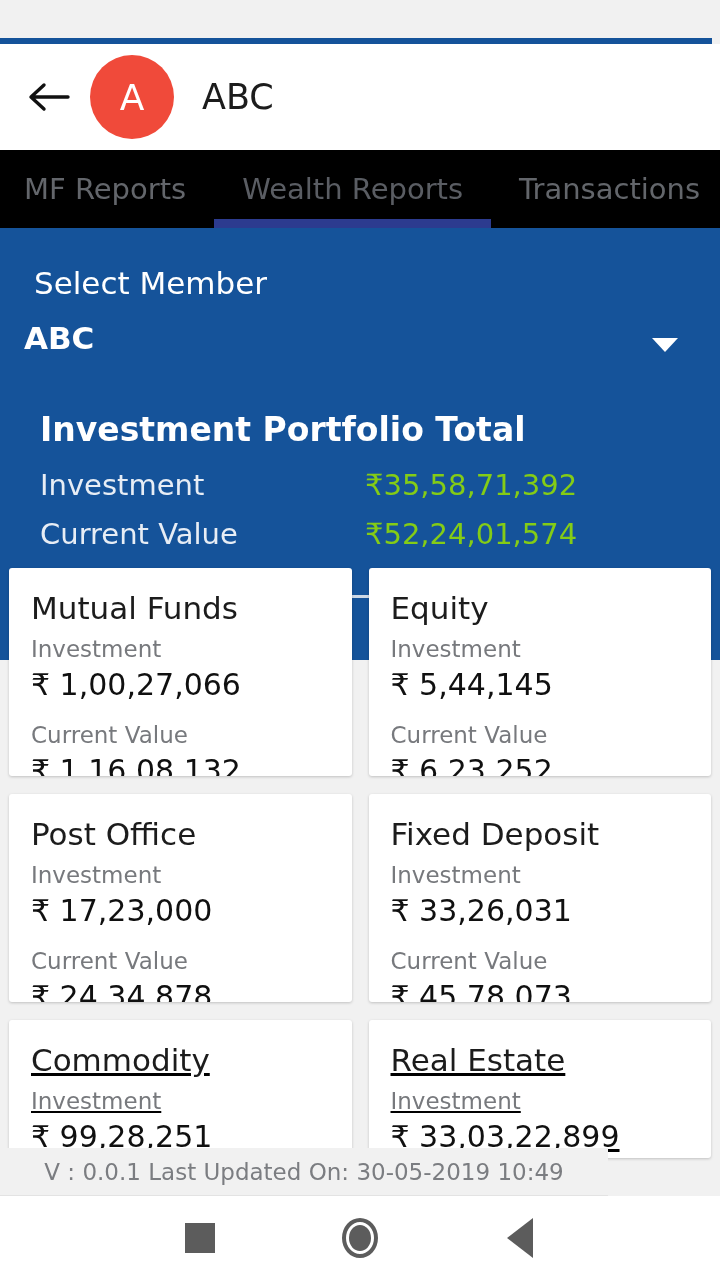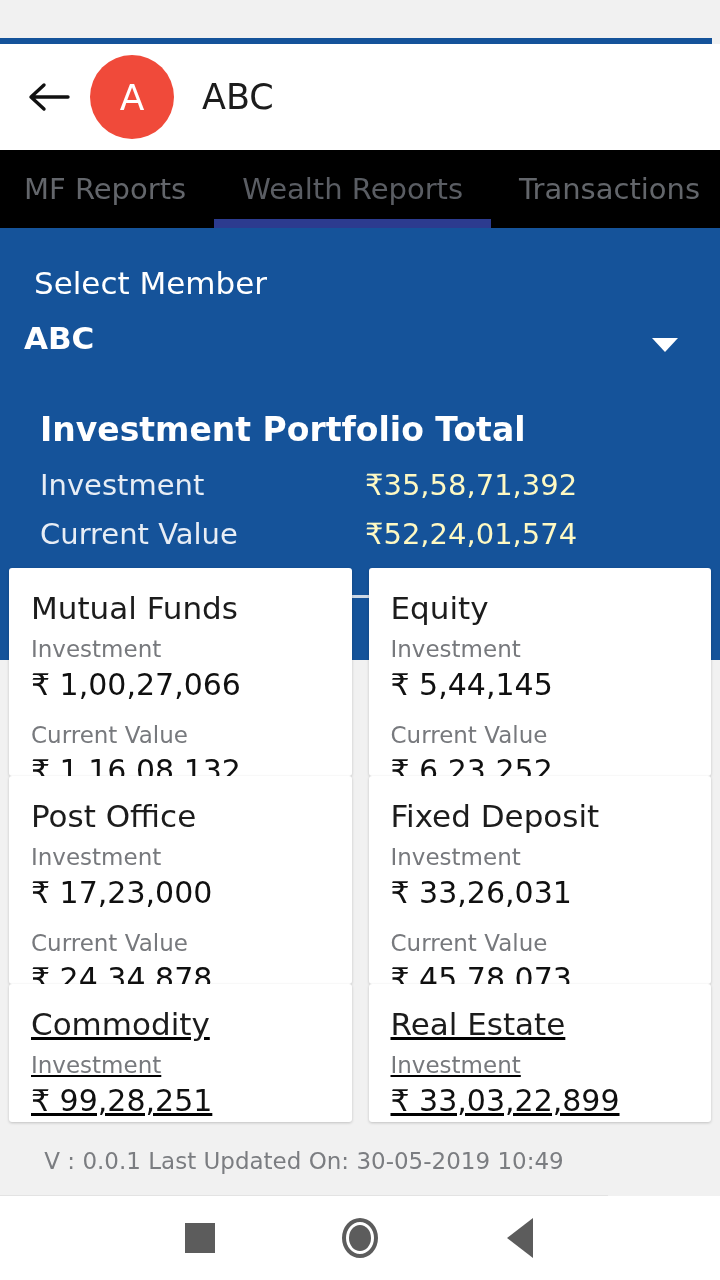--- a/index.html
+++ b/index.html
@@ -85,43 +85,43 @@
   }
   .hero-title {
     position:absolute; top:182px; left:40px; font-size:33px; font-weight:700; color:#ffffff;
   }
   .hero-row {
     position:absolute; left:40px; width:640px; display:flex; font-size:29px; color:#e7edf5;
   }
   .hero-row.r1 { top:240px; }
   .hero-row.r2 { top:289px; }
   .hero-row .k { width:325px; font-weight:400; }
-  .hero-row .v { font-weight:400; color:#fef9c3; }
+  .hero-row .v { font-weight:400; color:#84cc16; }
 
   
   .grid {
     position:absolute; top:568px; left:0; width:720px; height:580px;
   }
-  .card-row { display:flex; gap:17px; padding:0 9px; }
+  .card-row { display:flex; gap:17px; padding:0 9px; margin-bottom:18px; }
   .card {
     flex:1 1 0; background:#ffffff; border-radius:3px;
     box-shadow:0 1px 3px rgba(0,0,0,0.20);
     padding:22px 22px 18px 22px;
     height:208px; overflow:hidden;
   }
   .card.short { height:138px;text-decoration:underline; }
   .card-title { font-size:31px; color:#1c1c1c; font-weight:400; margin-bottom:8px; }
   .card-label { font-size:23px; color:#77797d; font-weight:400; line-height:1.35; }
   .card-value { font-size:30px; color:#101010; font-weight:400; line-height:1.3; }
   .card-gap { height:16px; }
 
   
   .footer {
     position:absolute; top:1148px; left:0; width:608px; height:48px;
-    background:#f1f1f1; display:flex; align-items:flex-start; justify-content:center;
+    background:#f1f1f1; display:flex; align-items:center; justify-content:center;
     font-size:23px; color:#7b7d81;
     border-bottom:1px solid #e3e3e3;
   }
 
   
   .navbar {
     position:absolute; top:1196px; left:0; width:720px; height:84px;
     background:#ffffff; display:flex; align-items:center; justify-content:space-around;
     padding:0 120px;
   }

